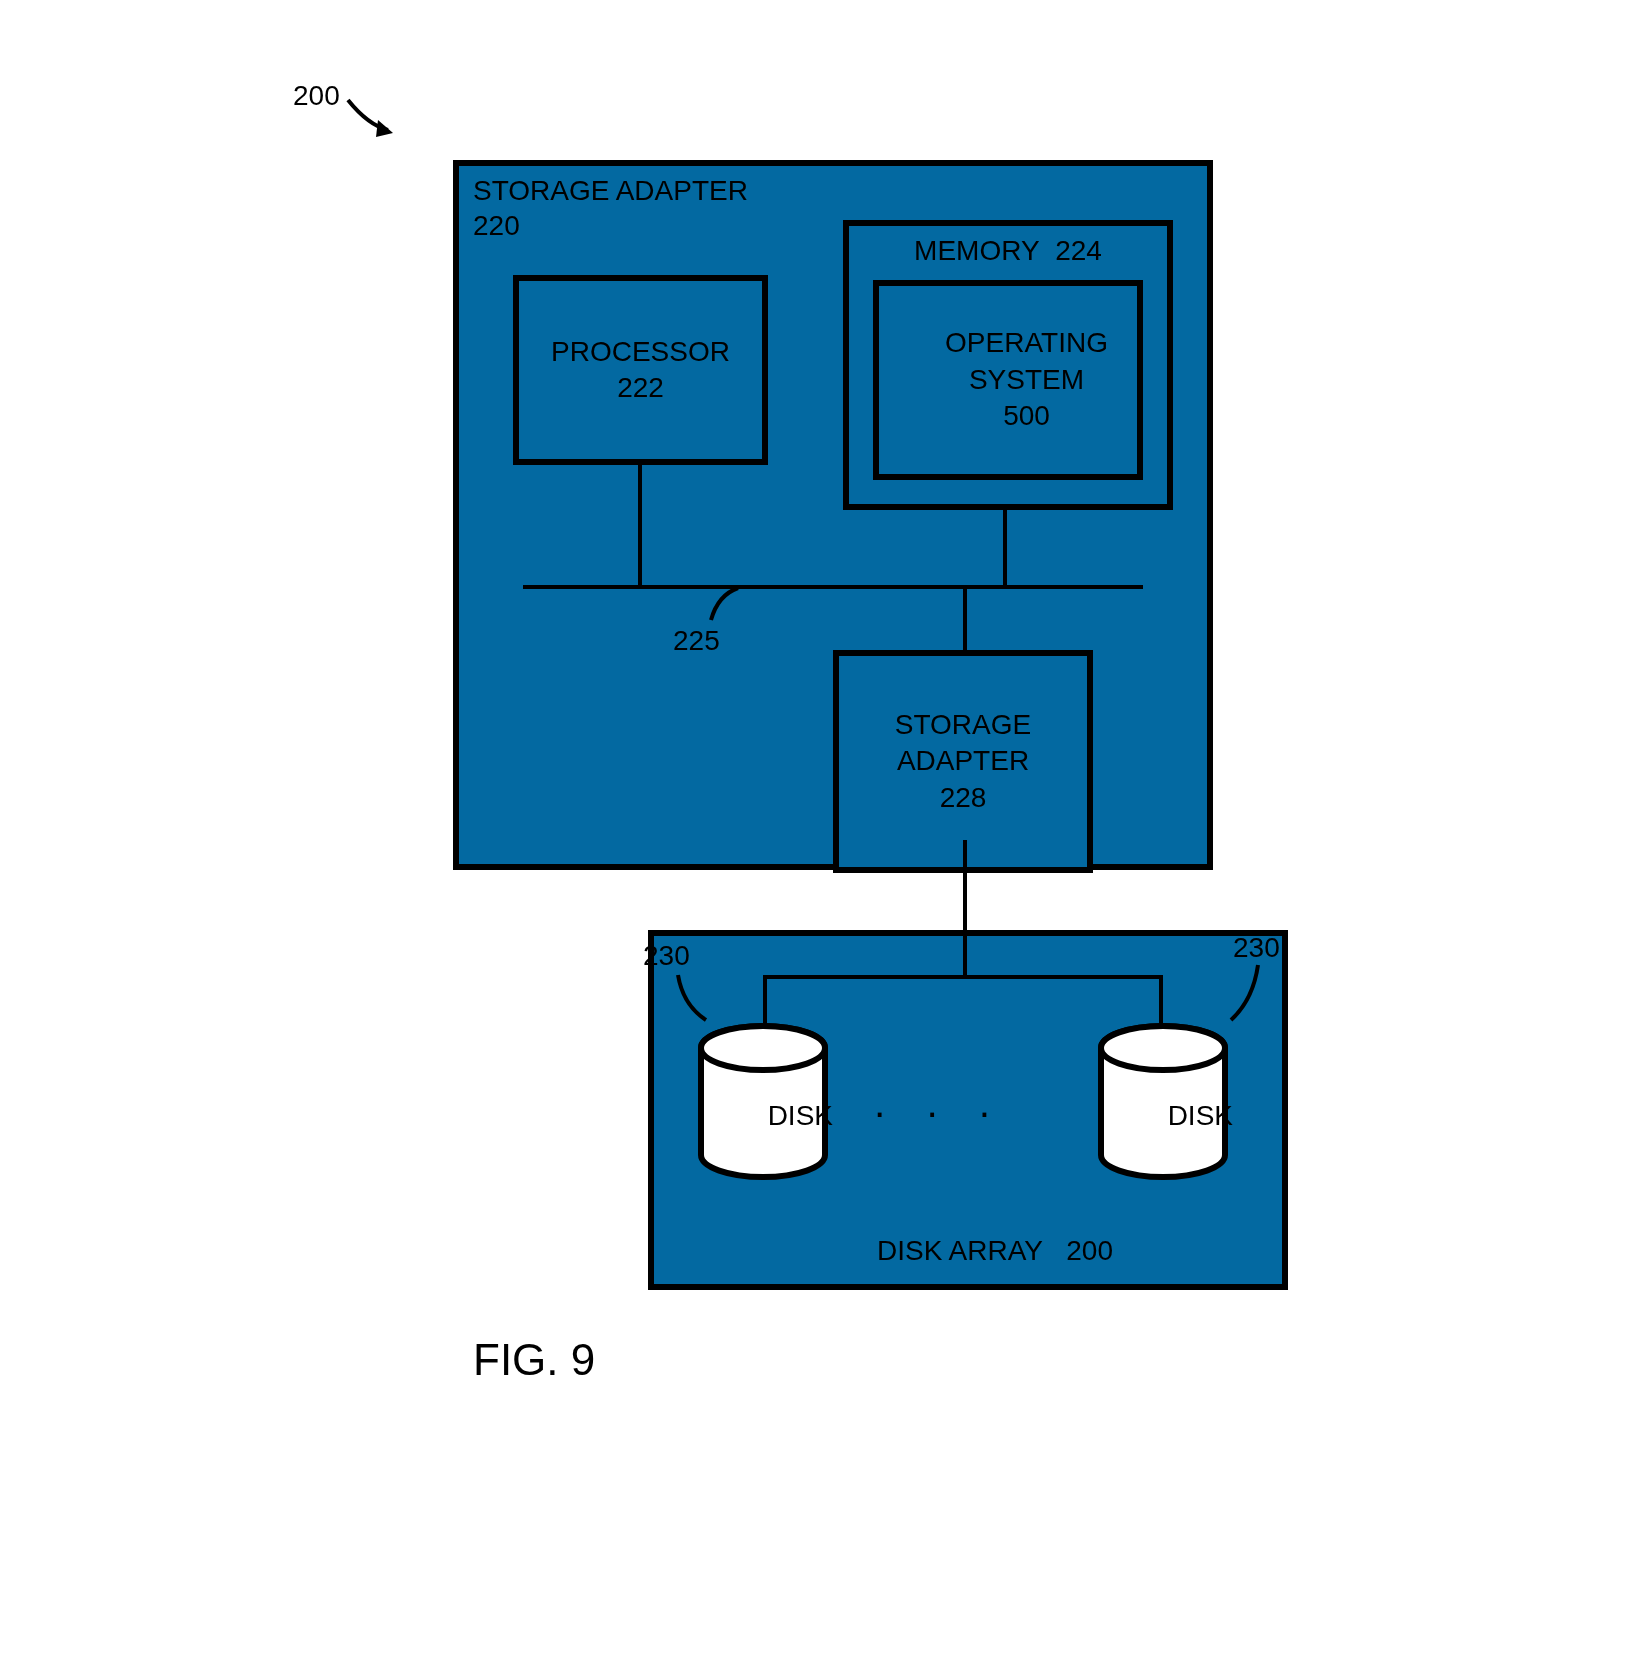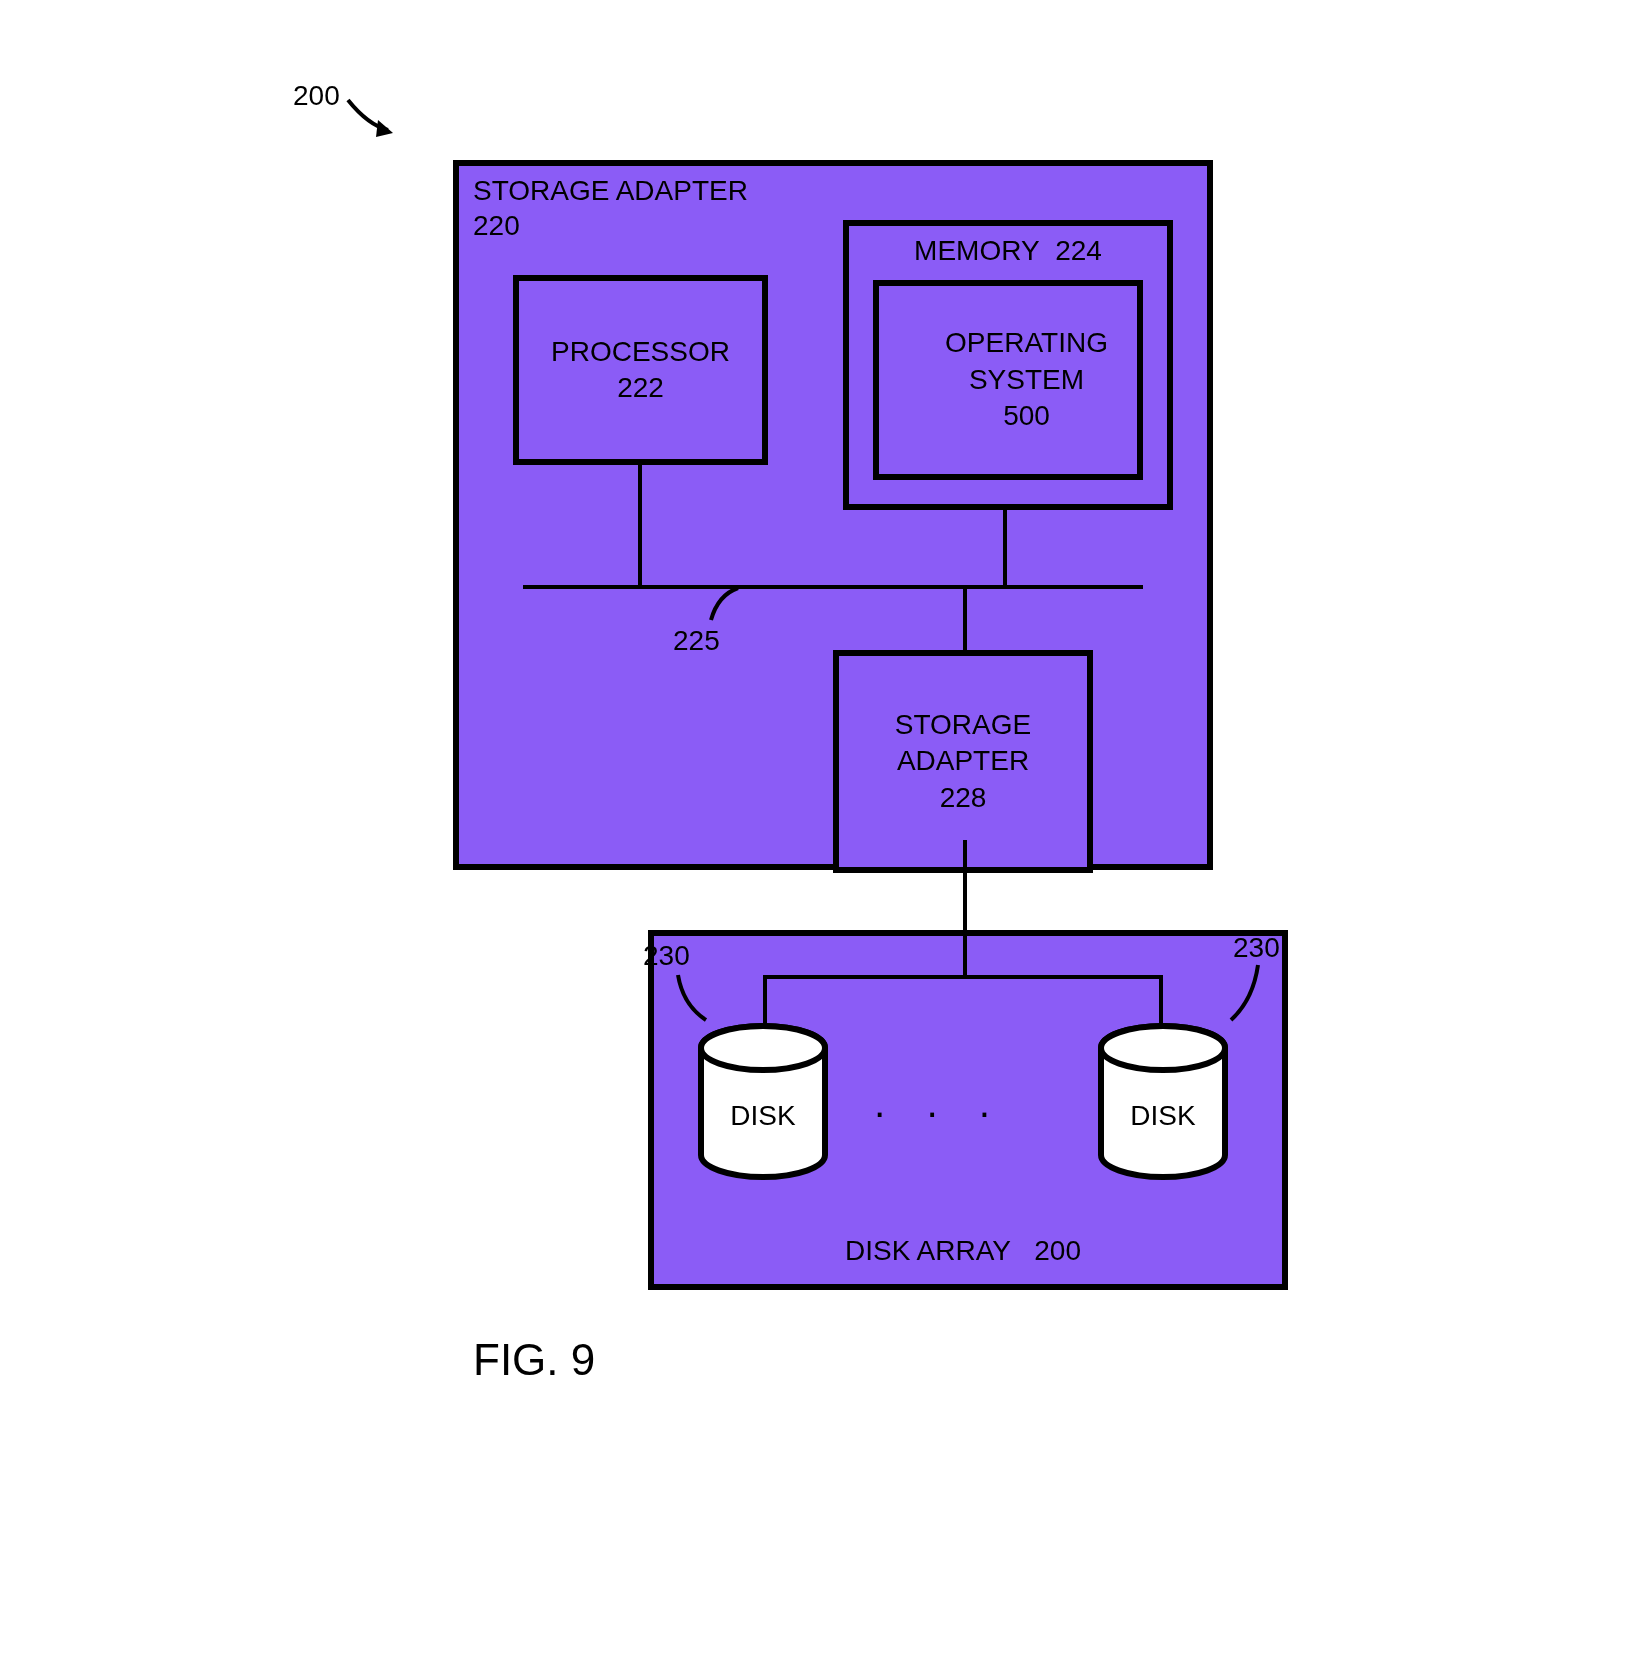--- a/index.html
+++ b/index.html
@@ -10,28 +10,28 @@
     }
     .canvas {
       position: relative;
       width: 1100px;
       height: 1400px;
       margin: 0 auto;
     }
     .box {
       position: absolute;
       border: 6px solid black;
-      background: #8b5cf6;
+      background: #0369a1;
       box-sizing: border-box;
     }
     .label {
       position: absolute;
       font-size: 28px;
       font-weight: 400;
-      text-align: center;
+      text-align: right;
     }
     .block-label {
       text-align: center;
       font-size: 28px;
       line-height: 1.3;
     }
     .line {
       position: absolute;
       background: black;
     }

